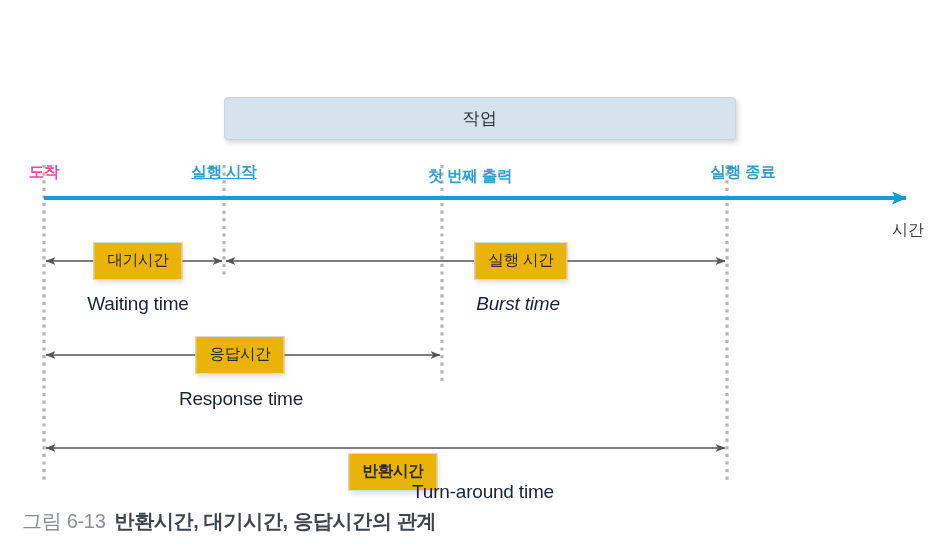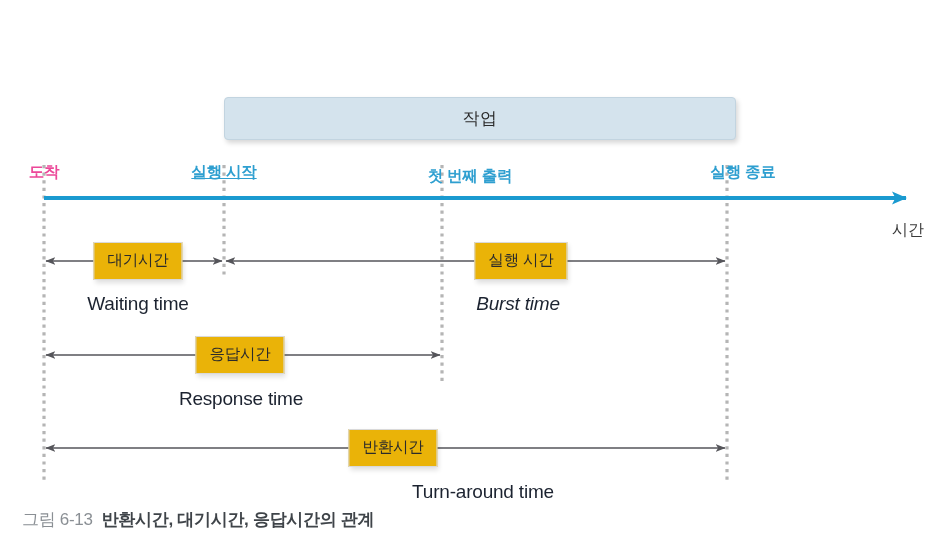--- a/index.html
+++ b/index.html
@@ -89,21 +89,21 @@
     white-space: nowrap;
     font-size: 19px;
     color: #1c2330;
     letter-spacing: -0.2px;
   }
 
   
   .figure-caption {
     position: absolute;
     white-space: nowrap;
-    font-size: 17px;
+    font-size: 20px;
     color: #555b60;
     letter-spacing: -0.3px;
   }
   .figure-caption .cap-num {
     color: #8a8f94;
     margin-right: 9px;
   }
   .figure-caption .cap-text {
     color: #3f4449;
     font-weight: bold;
@@ -157,21 +157,21 @@
 
   <div class="axis-caption" id="axis-caption" style="left: 892px; top: 212px; margin-top: 8px;">시간</div>
 
   <div id="measure-labels">
       <div class="measure-chip" style="left: 138px; top: 261px;">대기시간</div>
       <div class="measure-sub" style="left: 138px; top: 293px; color: rgb(28, 35, 48);">Waiting time</div>
       <div class="measure-chip" style="left: 521px; top: 261px;">실행 시간</div>
       <div class="measure-sub" style="left: 518px; top: 293px; color: rgb(28, 35, 48); font-style: italic;">Burst time</div>
       <div class="measure-chip" style="left: 240px; top: 355px;">응답시간</div>
       <div class="measure-sub" style="left: 241px; top: 388px; color: rgb(28, 35, 48);">Response time</div>
-      <div class="measure-chip" style="left: 393px; top: 448px;">반환시간</div>
+      <div class="measure-chip" style="left: 393px; top: 472px; font-weight: bold;">반환시간</div>
       <div class="measure-sub" style="left: 483px; top: 481px; color: rgb(28, 35, 48);">Turn-around time</div>
     </div>
 
   <div class="figure-caption" id="figure-caption" style="left: 22px; top: 508px;">
     <span class="cap-num">그림 6-13</span><span class="cap-text">반환시간, 대기시간, 응답시간의 관계</span>
   </div>
 
 </div>
 
 </body></html>

